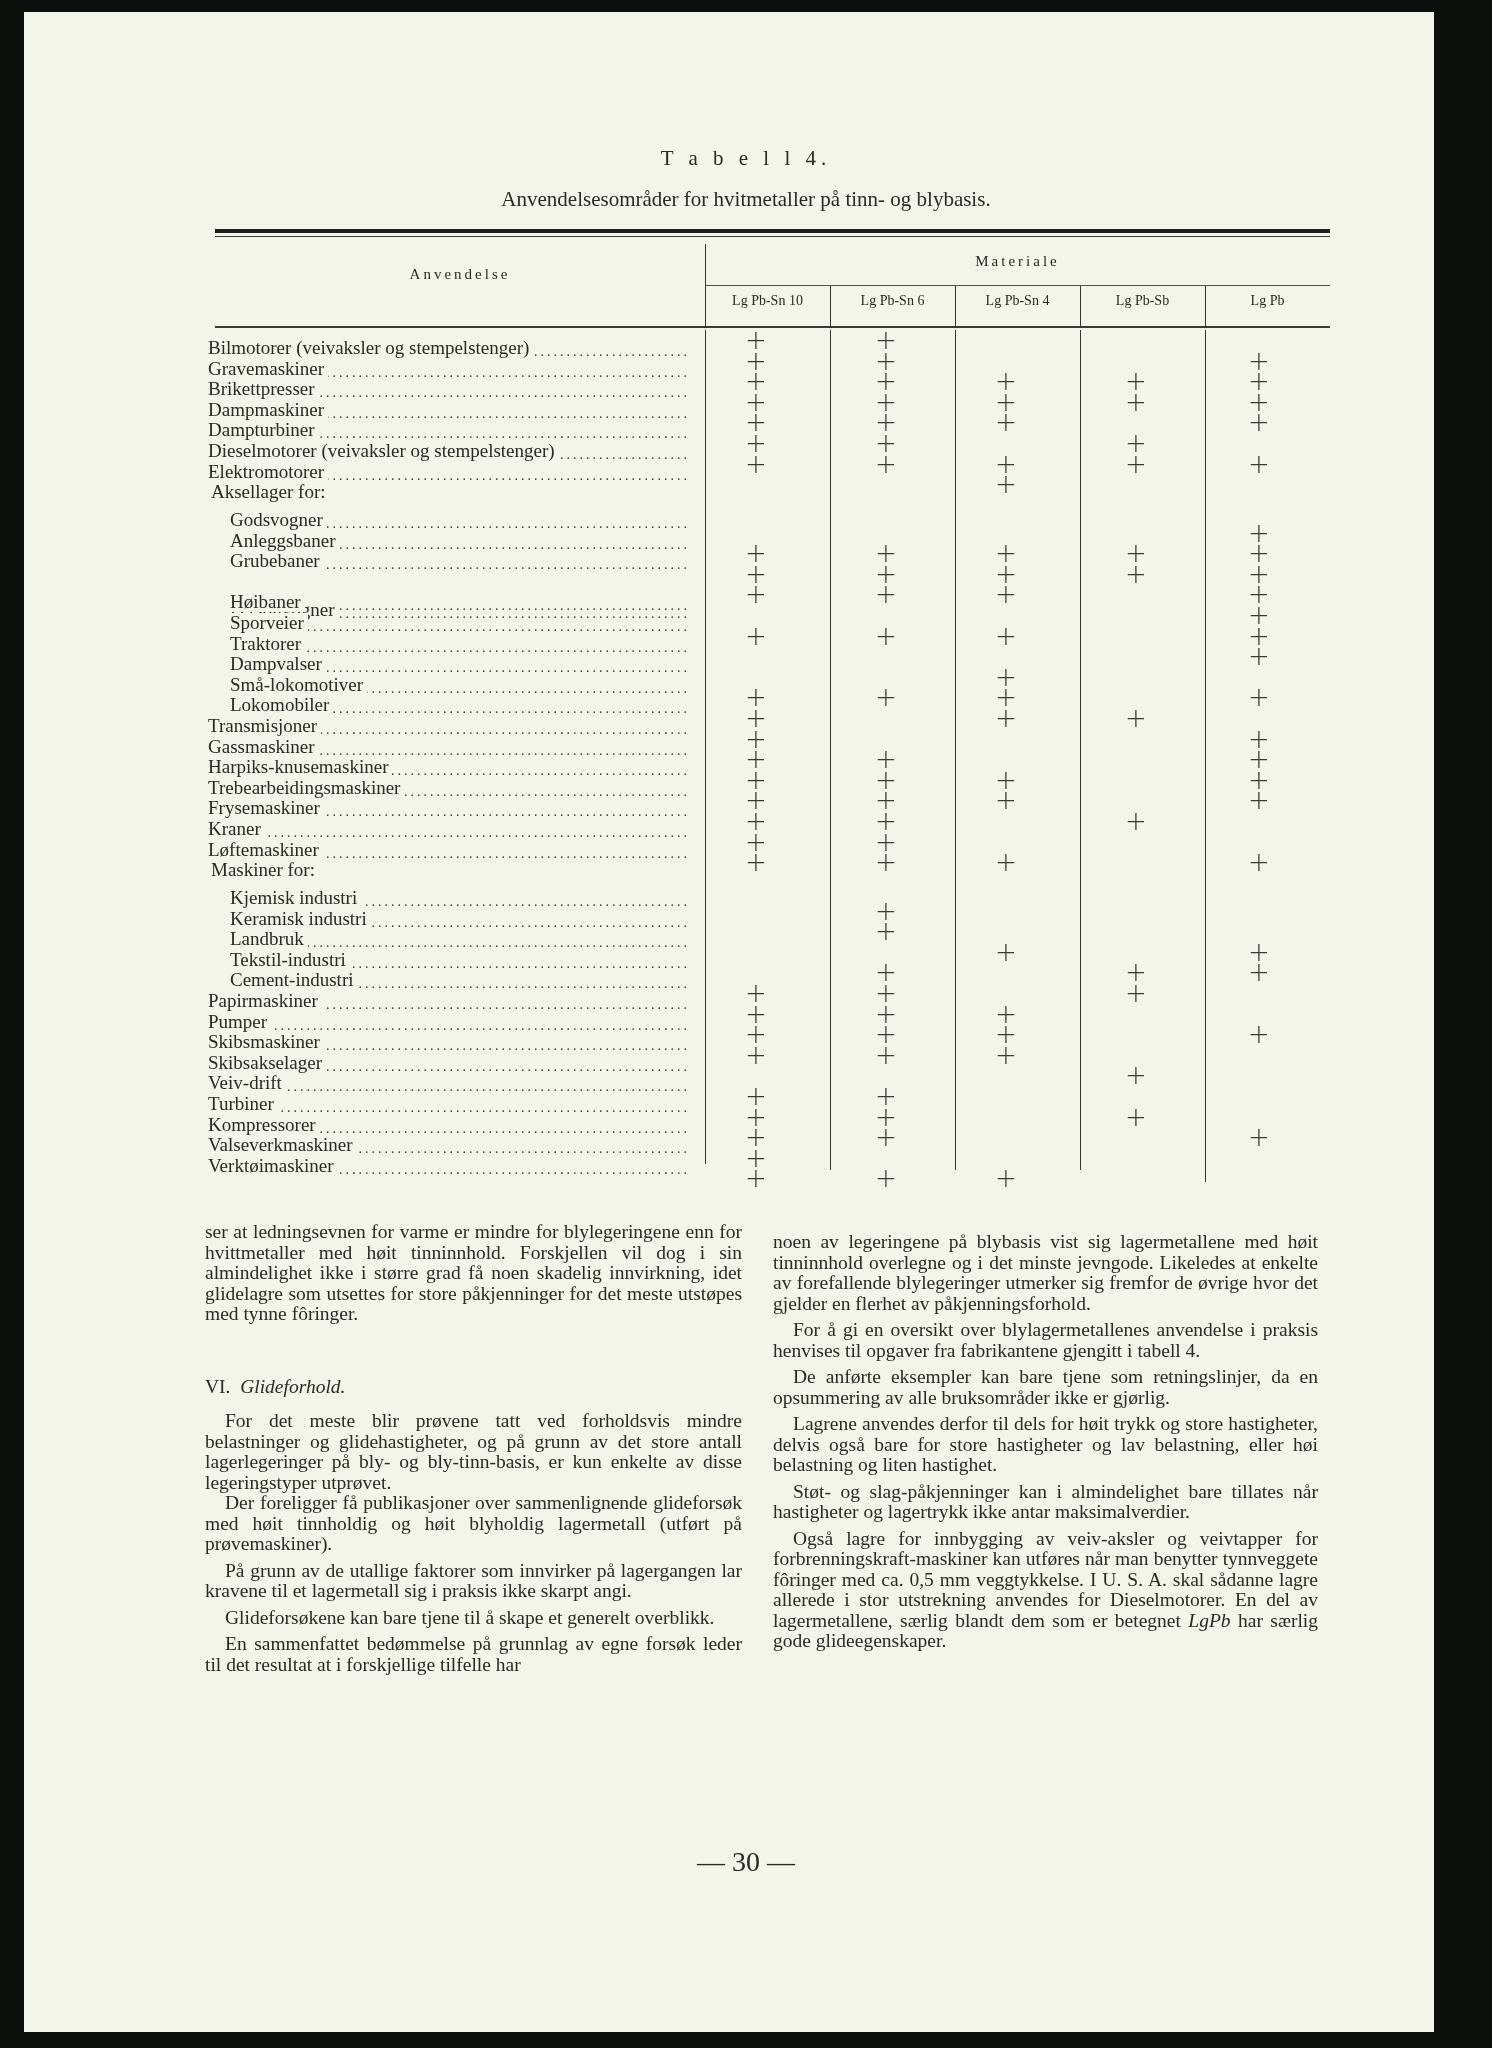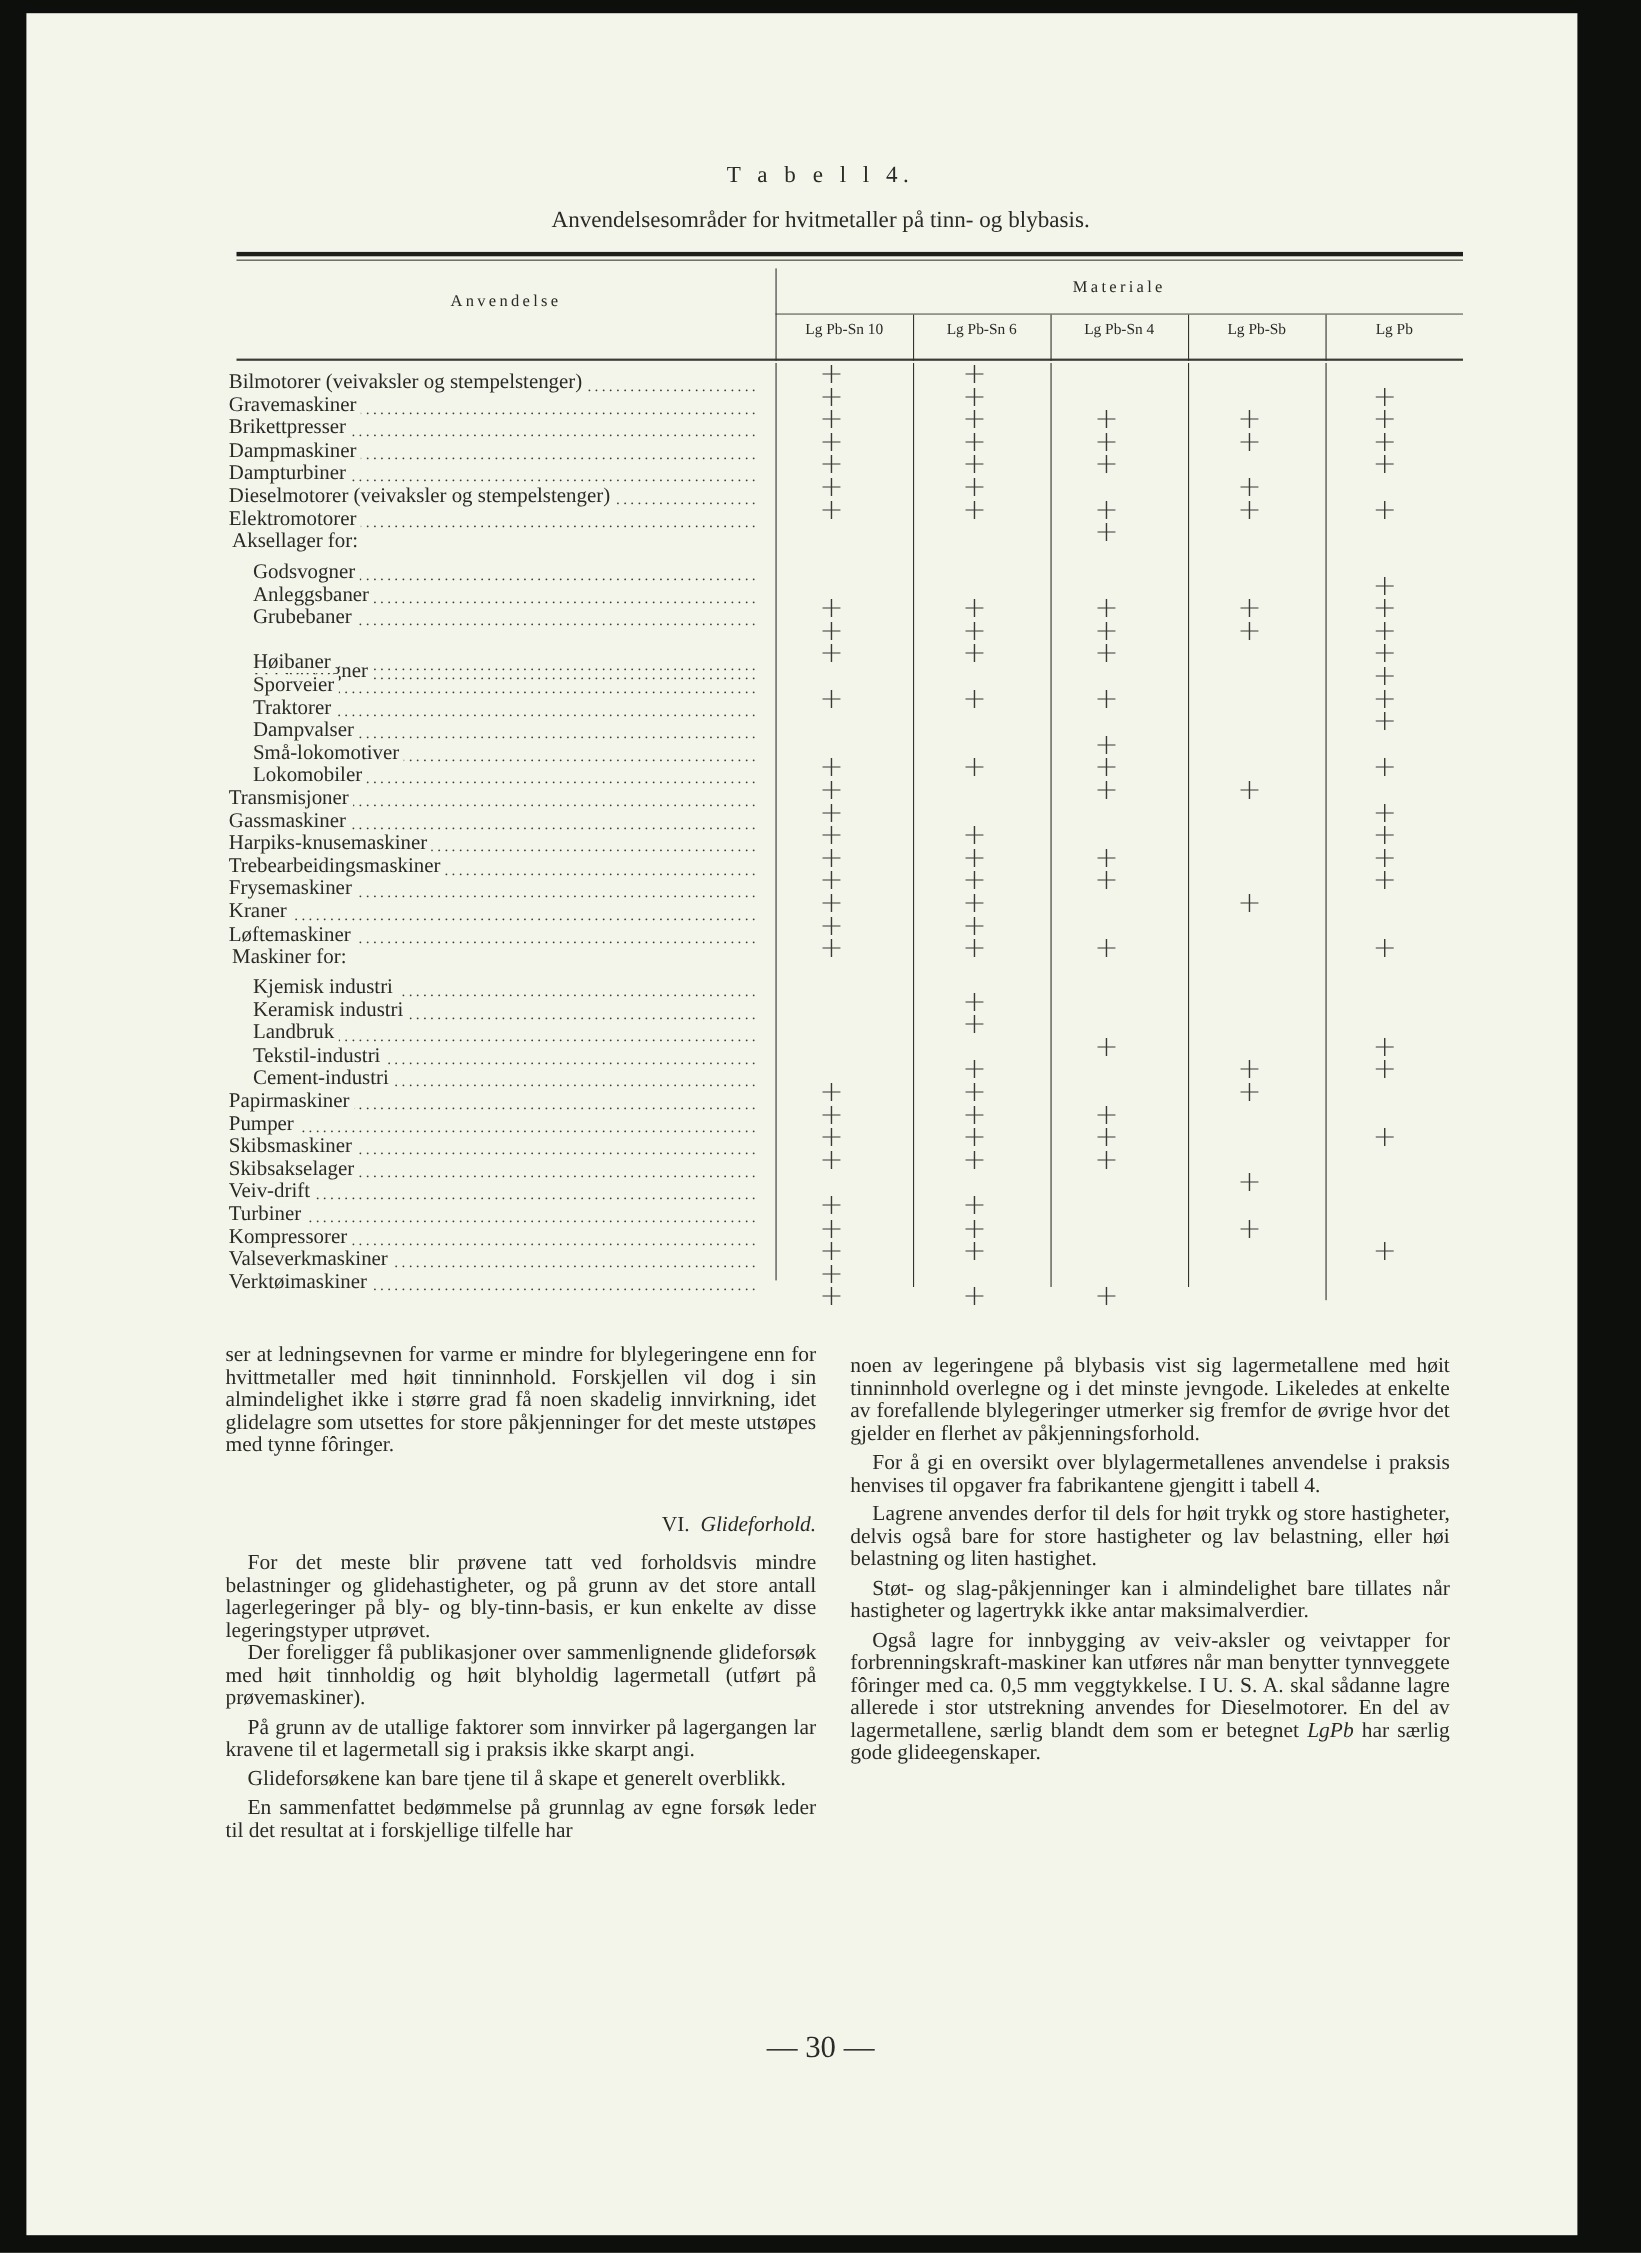--- a/index.html
+++ b/index.html
@@ -17,21 +17,21 @@
   .mat{left:705px;width:625px;top:253px;letter-spacing:3px;}
   .colh{top:293px;font-size:14px;}
   .rowlbl{position:absolute;font-size:19px;line-height:20px;white-space:nowrap;overflow:hidden;}
   .rowlbl .lbl{background:#f3f4ea;padding-right:4px;position:relative;z-index:1;}
   .rowlbl .dots{position:absolute;left:0;right:0;top:0;letter-spacing:3px;color:#3a3a36;z-index:0;font-size:14px;}
   .plus{position:absolute;font-size:26px;line-height:20px;font-family:"DejaVu Sans",sans-serif;font-weight:200;color:#3a3a36;width:20px;text-align:center;}
   .body{position:absolute;font-size:19.5px;line-height:20.5px;text-align:justify;}
   .body p{margin:0 0 0 0;}
   .body p.ind{text-indent:20px;}
   .body p.gap{margin-top:6px;}
-  .sec{text-align:right;font-size:19.5px;margin:52px 0 14px 0;}
+  .sec{text-align:left;font-size:19.5px;margin:52px 0 14px 0;}
   .sec i{font-style:italic;}
   .pagenum{position:absolute;left:0;width:1492px;top:1846px;text-align:center;font-size:28px;}
 </style>
 </head>
 <body>
 
 <div class="page"></div>
 
 <div class="title t1">T a b e l l 4.</div>
 <div class="title t2">Anvendelsesområder for hvitmetaller på tinn- og blybasis.</div>
@@ -228,18 +228,19 @@
   <p class="ind gap">For det meste blir prøvene tatt ved forholdsvis mindre belastninger og glidehastigheter, og på grunn av det store antall lagerlegeringer på bly- og bly-tinn-basis, er kun enkelte av disse legeringstyper utprøvet.</p>
   <p class="ind">Der foreligger få publikasjoner over sammenlignende glideforsøk med høit tinnholdig og høit blyholdig lagermetall (utført på prøvemaskiner).</p>
   <p class="ind gap">På grunn av de utallige faktorer som innvirker på lagergangen lar kravene til et lagermetall sig i praksis ikke skarpt angi.</p>
   <p class="ind gap">Glideforsøkene kan bare tjene til å skape et generelt overblikk.</p>
   <p class="ind gap">En sammenfattet bedømmelse på grunnlag av egne forsøk leder til det resultat at i forskjellige tilfelle har</p>
 </div>
 
 <div class="body" style="left:773px;top:1232px;width:545px;">
   <p>noen av legeringene på blybasis vist sig lagermetallene med høit tinninnhold overlegne og i det minste jevngode. Likeledes at enkelte av forefallende blylegeringer utmerker sig fremfor de øvrige hvor det gjelder en flerhet av påkjenningsforhold.</p>
   <p class="ind gap">For å gi en oversikt over blylagermetallenes anvendelse i praksis henvises til opgaver fra fabrikantene gjengitt i tabell 4.</p>
+  <p class="ind gap">De anførte eksempler kan bare tjene som retningslinjer, da en opsummering av alle bruksområder ikke er gjørlig.</p>
   <p class="ind gap">Lagrene anvendes derfor til dels for høit trykk og store hastigheter, delvis også bare for store hastigheter og lav belastning, eller høi belastning og liten hastighet.</p>
   <p class="ind gap">Støt- og slag-påkjenninger kan i almindelighet bare tillates når hastigheter og lagertrykk ikke antar maksimalverdier.</p>
   <p class="ind gap"><span>Også lagre for innbygging av veiv-aksler og veivtapper for forbrenningskraft-maskiner kan utføres når man benytter tynnveggete fôringer med ca. 0,5 mm veggtykkelse. I U. S. A. skal sådanne lagre allerede i stor utstrekning anvendes for Dieselmotorer. En del av lagermetallene, særlig blandt dem som er betegnet </span><i>LgPb</i><span> har særlig gode glideegenskaper.</span></p>
 </div>
 
 <div class="pagenum">— 30 —</div>
 
 </body></html>

